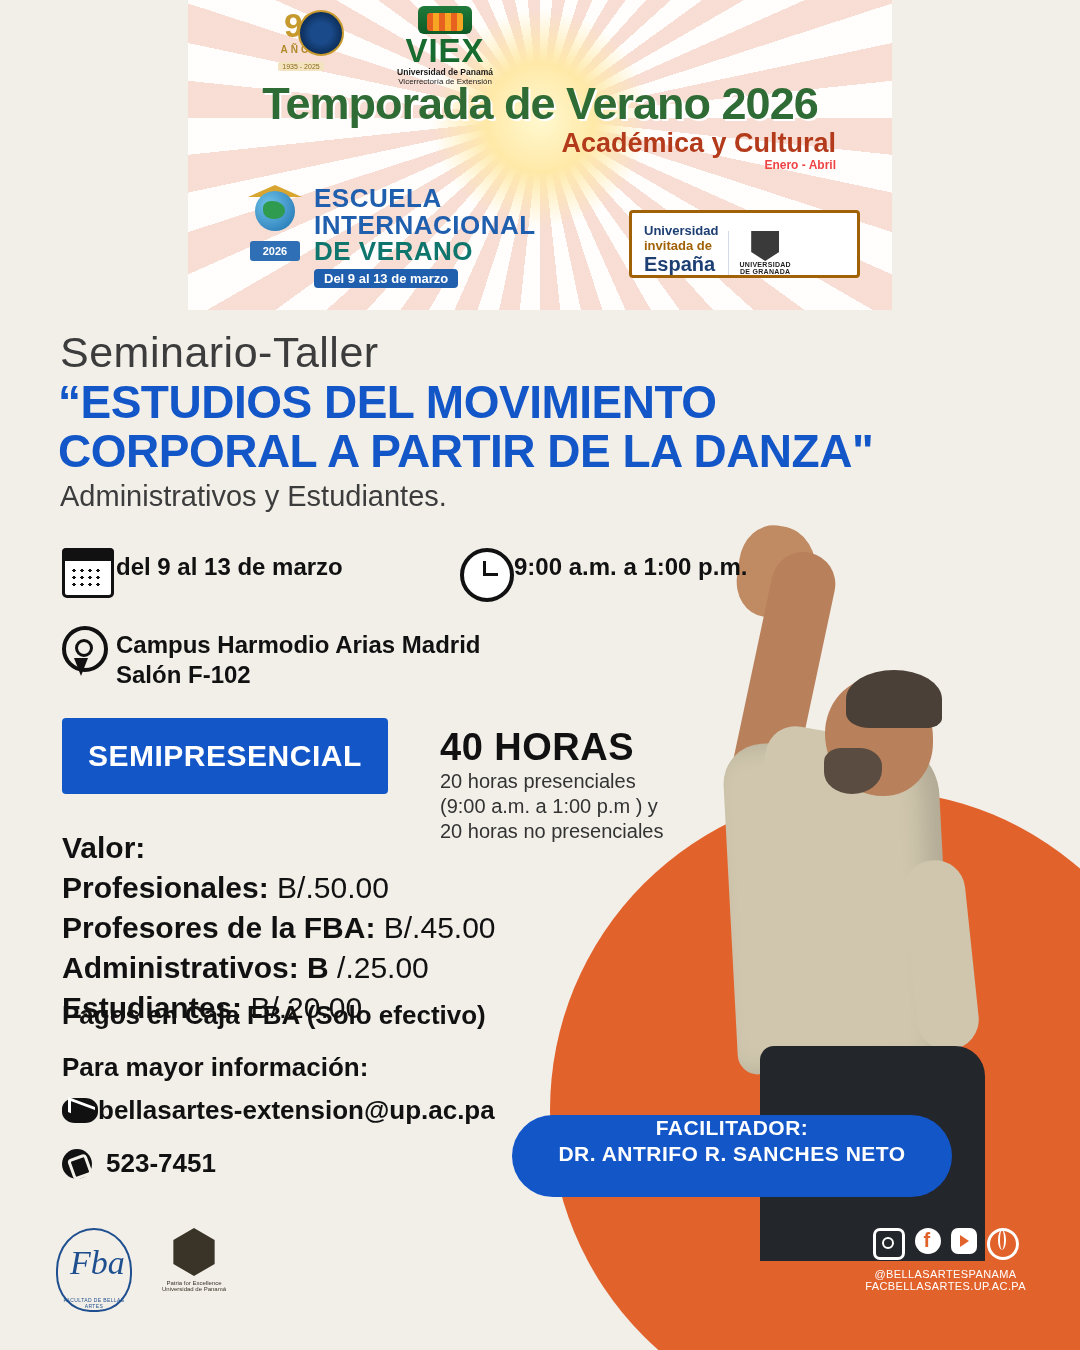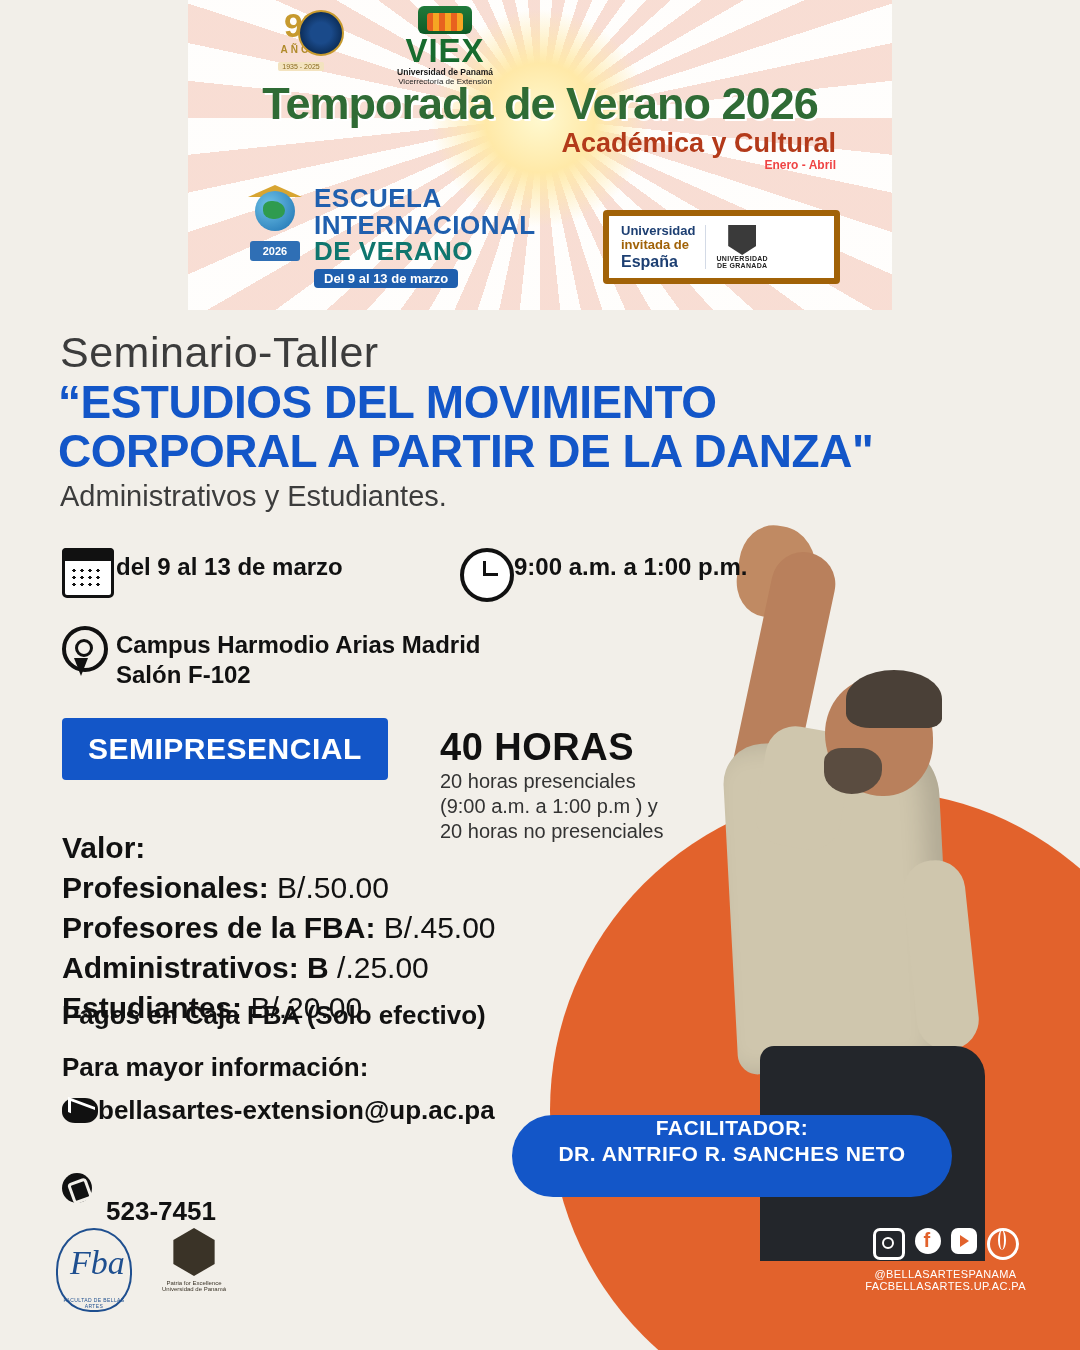--- a/index.html
+++ b/index.html
@@ -67,26 +67,26 @@
     background:#2f9b4f;border-radius:40% 60% 50% 50%;}
   .globe .cap{position:absolute;left:2px;top:0px;width:54px;height:12px;background:#d8a531;
     clip-path:polygon(0 100%,50% 0,100% 100%);}
   .escuela .etxt{line-height:1.02;}
   .escuela .e1{font-size:26px;font-weight:bold;color:#1f5fae;letter-spacing:.5px;}
   .escuela .e2{font-size:26px;font-weight:bold;color:#1f5fae;letter-spacing:.5px;}
   .escuela .e3{font-size:26px;font-weight:bold;color:#0f766e;letter-spacing:.5px;}
   .escuela .e4{display:inline-block;margin-top:4px;background:#1f5fae;color:#fff;font-size:13px;
     font-weight:bold;padding:3px 10px;border-radius:4px;}
 
-  .invitada{position:absolute;right:52px;top:210px;width:225px;height:62px;
-    background:#ffffff;border:6px solid #a16207;border-radius:4px;display:flex;align-items:center;}
+  .invitada{position:absolute;right:32px;top:210px;width:225px;height:62px;
+    background:#ffffff;border:3px solid #a16207;border-radius:4px;display:flex;align-items:flex-end;}
   .invitada .itxt{padding-left:12px;line-height:1.1;}
   .invitada .i1{font-size:13px;color:#1d3f72;font-weight:bold;}
   .invitada .i2{font-size:13px;color:#a16207;font-weight:bold;}
-  .invitada .i3{font-size:16px;color:#1d3f72;font-weight:bold;}
+  .invitada .i3{font-size:20px;color:#1d3f72;font-weight:bold;}
   .invitada .ugr{margin-left:10px;text-align:center;border-left:1px solid #d3dae6;padding-left:10px;}
   .invitada .ugr .crest{width:28px;height:30px;margin:0 auto;background:#3a3a3a;
     clip-path:polygon(0 0,100% 0,100% 70%,50% 100%,0 70%);}
   .invitada .ugr .u1{font-size:7px;color:#222;font-weight:bold;letter-spacing:.3px;}
   .invitada .ugr .u2{font-size:7px;color:#222;font-weight:bold;letter-spacing:.3px;}
 
   
   .orange-circle{
     position:absolute;right:-110px;top:790px;width:640px;height:640px;border-radius:50%;
     background:#e2622c;
@@ -131,40 +131,40 @@
   .clock:after{content:"";position:absolute;left:21px;top:21px;width:13px;height:3px;background:#111;}
   .pin{width:40px;height:52px;position:relative;}
   .pin .p1{position:absolute;left:0;top:0;width:38px;height:38px;border:4px solid #111;border-radius:50% 50% 50% 50%;}
   .pin .p2{position:absolute;left:13px;top:13px;width:12px;height:12px;border:3px solid #111;border-radius:50%;}
   .pin .p3{position:absolute;left:12px;top:32px;width:14px;height:18px;background:#111;
     clip-path:polygon(0 0,100% 0,50% 100%);}
   .txt{font-size:24px;font-weight:bold;color:#111;line-height:1.25;padding-top:4px;}
   .row-time{position:absolute;left:460px;top:548px;display:flex;align-items:flex-start;}
 
   .semip{position:absolute;left:62px;top:718px;background:#1356c8;color:#fff;
-    font-size:30px;font-weight:bold;padding:14px 26px;border-radius:4px;letter-spacing:.5px;}
+    font-size:30px;font-weight:bold;padding:21px 26px;border-radius:4px;letter-spacing:.5px;}
   .horas{position:absolute;left:440px;top:718px;margin-top:8px;}
   .horas .h1{font-size:38px;font-weight:bold;color:#111;letter-spacing:.5px;}
   .horas .h2{font-size:20px;color:#333;line-height:1.25;}
 
   .valor{position:absolute;left:62px;top:828px;}
   .valor .vline{font-size:30px;color:#111;line-height:1.33;}
   .valor b{font-weight:bold;}
   .pagos{position:absolute;left:62px;top:1000px;font-size:26px;font-weight:bold;color:#111;}
   .mayor{position:absolute;left:62px;top:1052px;font-size:26px;font-weight:bold;color:#111;}
   .mail{position:absolute;left:62px;top:1095px;display:flex;align-items:center;}
   .mail .env{width:36px;height:25px;background:#111;border-radius:13px/11px;position:relative;}
   .mail .env:after{content:"";position:absolute;left:6px;top:4px;width:24px;height:12px;
     border-top:3px solid #fff;border-left:3px solid #fff;transform:skewY(20deg);}
   .mail .mtxt{font-size:26px;font-weight:bold;color:#111;}
   .phone{position:absolute;left:62px;top:1148px;display:flex;align-items:center;gap:14px;}
   .phone .ph{width:30px;height:30px;border-radius:50%;background:#111;position:relative;}
   .phone .ph:after{content:"";position:absolute;left:8px;top:7px;width:14px;height:16px;
     border:3px solid #f2efe9;border-radius:4px;transform:rotate(-20deg);}
-  .phone .ptxt{font-size:26px;font-weight:bold;color:#111;margin-top:48px;}
+  .phone .ptxt{font-size:26px;font-weight:bold;color:#111;}
 
   .facilitador{position:absolute;left:512px;top:1115px;width:440px;height:82px;background:#1356c8;
     border-radius:41px;color:#fff;display:flex;flex-direction:column;align-items:center;
     line-height:1.25;}
   .facilitador .f1{font-size:21px;font-weight:bold;letter-spacing:.5px;}
   .facilitador .f2{font-size:21px;font-weight:bold;letter-spacing:.5px;}
 
   
   .fba-logo{position:absolute;left:56px;top:1228px;width:76px;height:84px;}
   .fba-logo .ring{position:absolute;inset:0;border:2px solid #1f4f8f;border-radius:50% 50% 45% 45%;}

